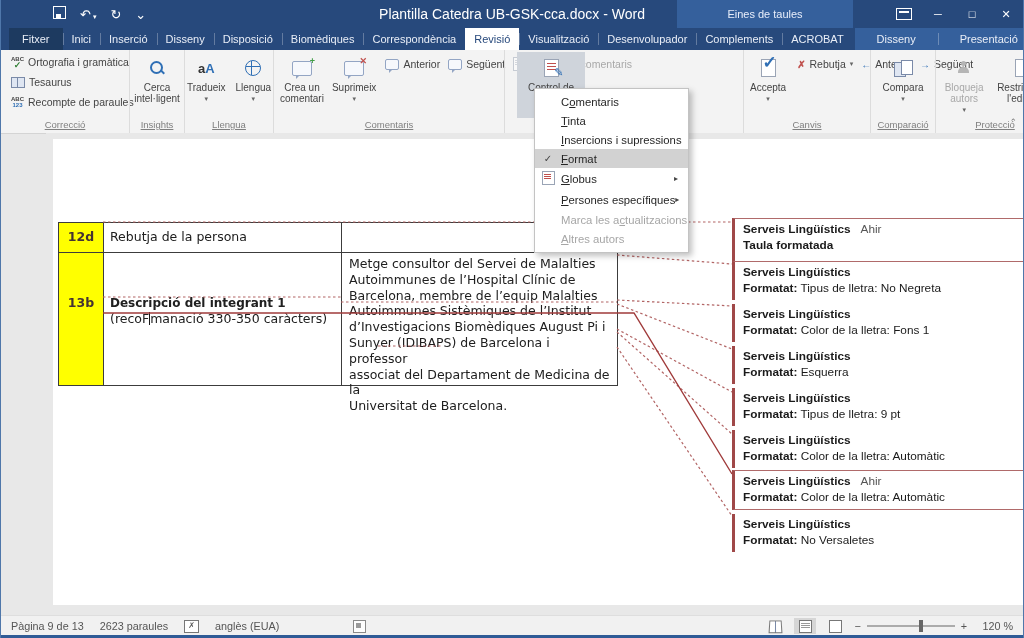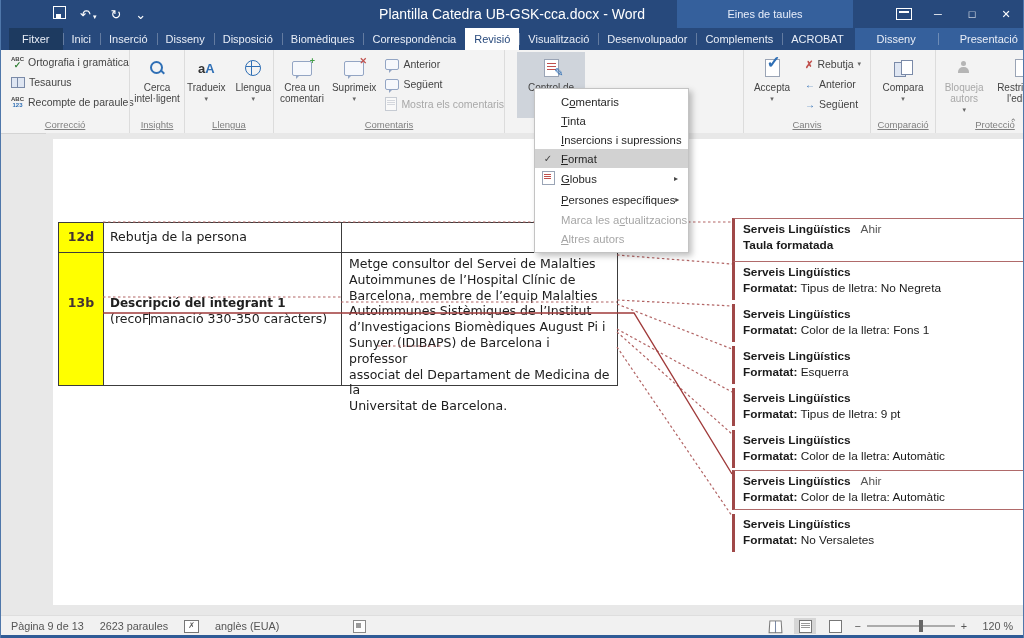--- a/index.html
+++ b/index.html
@@ -31,21 +31,21 @@
   
   .ribbon{position:absolute;left:0;top:50px;width:100%;height:83px;background:#f3f3f3;border-bottom:1px solid #d4d4d4;display:flex;color:#444;}
   .rgroup{position:relative;height:100%;flex:0 0 auto;}
   .rgroup + .rgroup{border-left:1px solid #dcdcdc;}
   .rg-label{position:absolute;left:0;right:0;bottom:3px;text-align:center;font-size:9.5px;color:#7f7f7f;text-decoration:underline;}
   .rg-body{display:flex;height:66px;padding:2px 3px 0 3px;}
   .btnL{display:flex;flex-direction:column;align-items:center;justify-content:flex-start;font-size:10px;line-height:11px;text-align:center;padding:2px 3px 0 3px;color:#444;}
   .btnL .bl-ico{height:28px;display:flex;align-items:center;justify-content:center;}
   .btnL.pressed{background:#cfd4db;}
   .btnL.disabled{color:#a8a8a8;}
-  .colS{display:flex;flex-direction:column;justify-content:flex-start;padding-top:2px;}
+  .colS{display:flex;justify-content:flex-start;padding-top:2px;}
   .btnS{display:flex;align-items:center;gap:4px;font-size:10.5px;height:20px;padding:0 4px;white-space:nowrap;color:#444;}
   .btnS.disabled{color:#a8a8a8;}
   .btnS.pressed{background:#cfd4db;}
   .arrow{font-size:7px;color:#666;}
   .combo{display:flex;align-items:center;justify-content:space-between;width:134px;height:18px;border:1px solid #ababab;background:#fff;font-size:10.5px;padding:0 4px;color:#333;}
   .collapse{position:absolute;right:6px;bottom:6px;font-size:9px;color:#777;}
   
   .ico-abc{font-size:6px;font-weight:bold;color:#444;line-height:6px;text-align:center;}
   .ico-abc .ck{color:#2e7d32;font-size:9px;display:block;}
   .book{display:inline-block;width:12px;height:9px;border:1px solid #7a8aa8;background:#dfe6f2;position:relative;}

